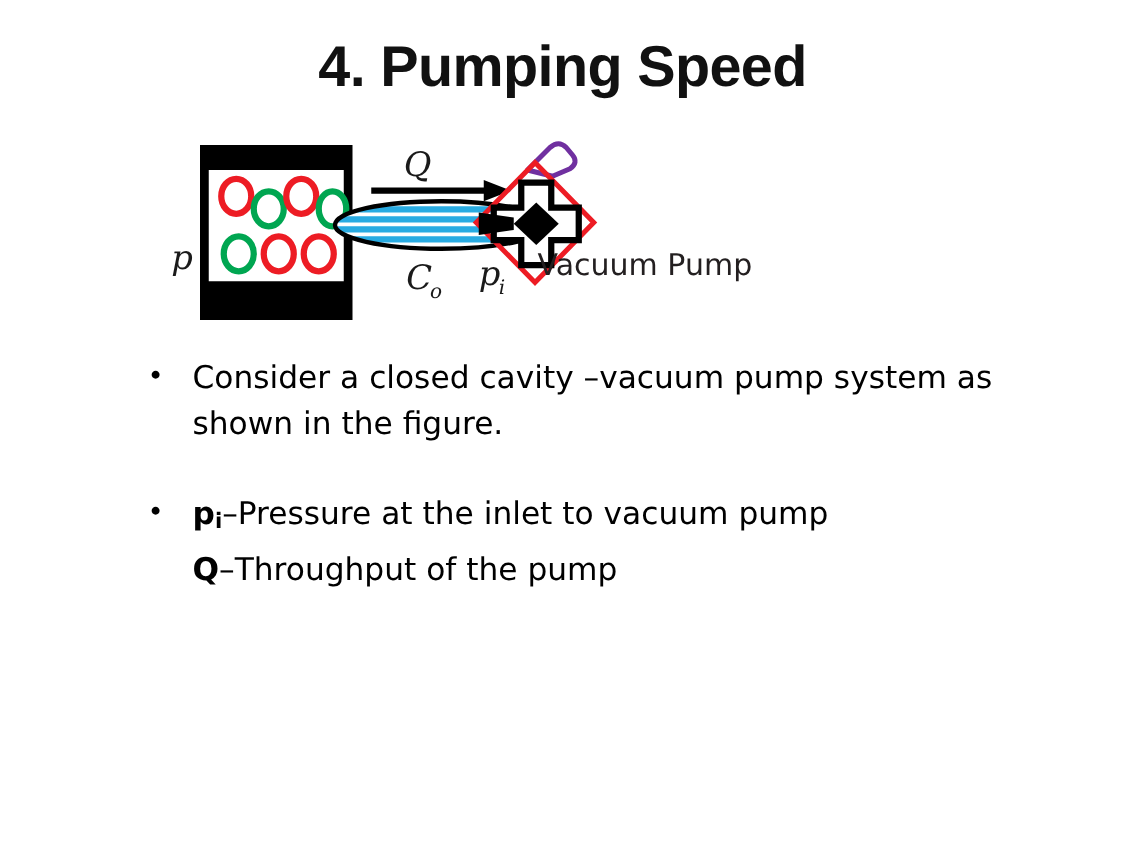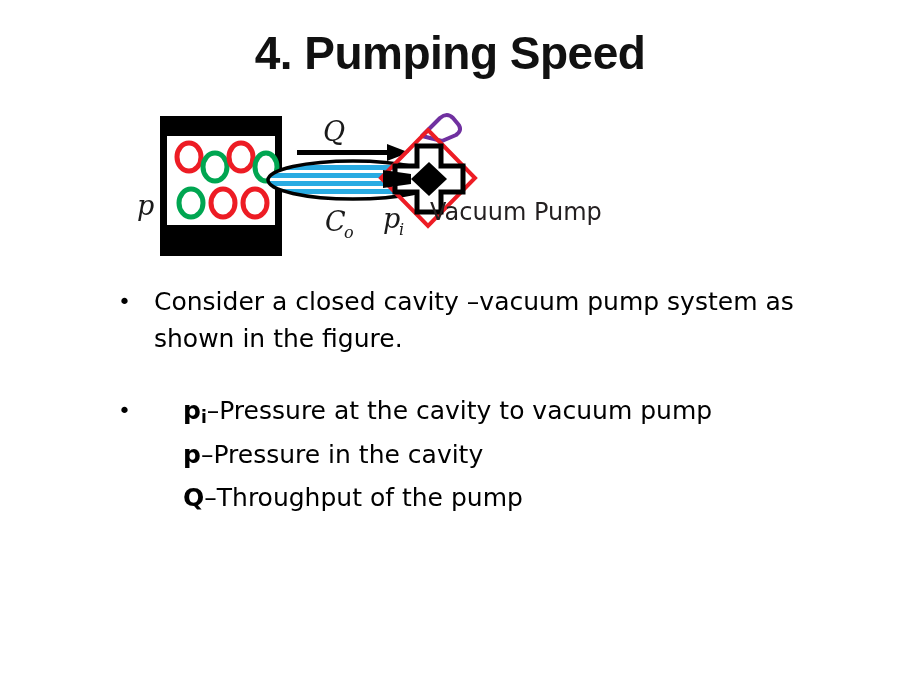--- a/index.html
+++ b/index.html
@@ -75,21 +75,20 @@
   }
 
   .param-list {
     display: block;
     padding-left: 36px;
     margin-top: 0;
   }
   .param-line { display: block; white-space: nowrap; }
   .param-sym {
     font-weight: bold;
-    margin-left: 29px;
   }
   .param-sym sub {
     font-size: 0.68em;
     font-weight: bold;
     vertical-align: -0.22em;
   }
 </style>
 </head>
 <body>
 
@@ -172,26 +171,23 @@
     <span class="bullet-marker">•</span>
     <span class="bullet-body">   Consider a closed cavity –vacuum pump system as shown in the figure.</span>
   </div>
 
   <div class="bullet-block" id="bullet-2">
     <span class="bullet-marker">•</span>
 
     <span class="param-list">
 
       <span class="param-line">
-        <span class="param-sym"><span>p</span><sub>i</sub></span><span>–Pressure at the cavity to vacuum pump</span>
+        <span class="param-sym"><span>p</span><sub>i</sub></span><span>–Pressure at the inlet to vacuum pump</span>
       </span>
 
-      <span class="param-line">
-        <span class="param-sym"><span>p</span><sub></sub></span><span>–Pressure in the cavity</span>
-      </span>
 
       <span class="param-line">
         <span class="param-sym"><span>Q</span><sub></sub></span><span>–Throughput of the pump</span>
       </span>
 
 
     </span>
   </div>
 
 </div>

